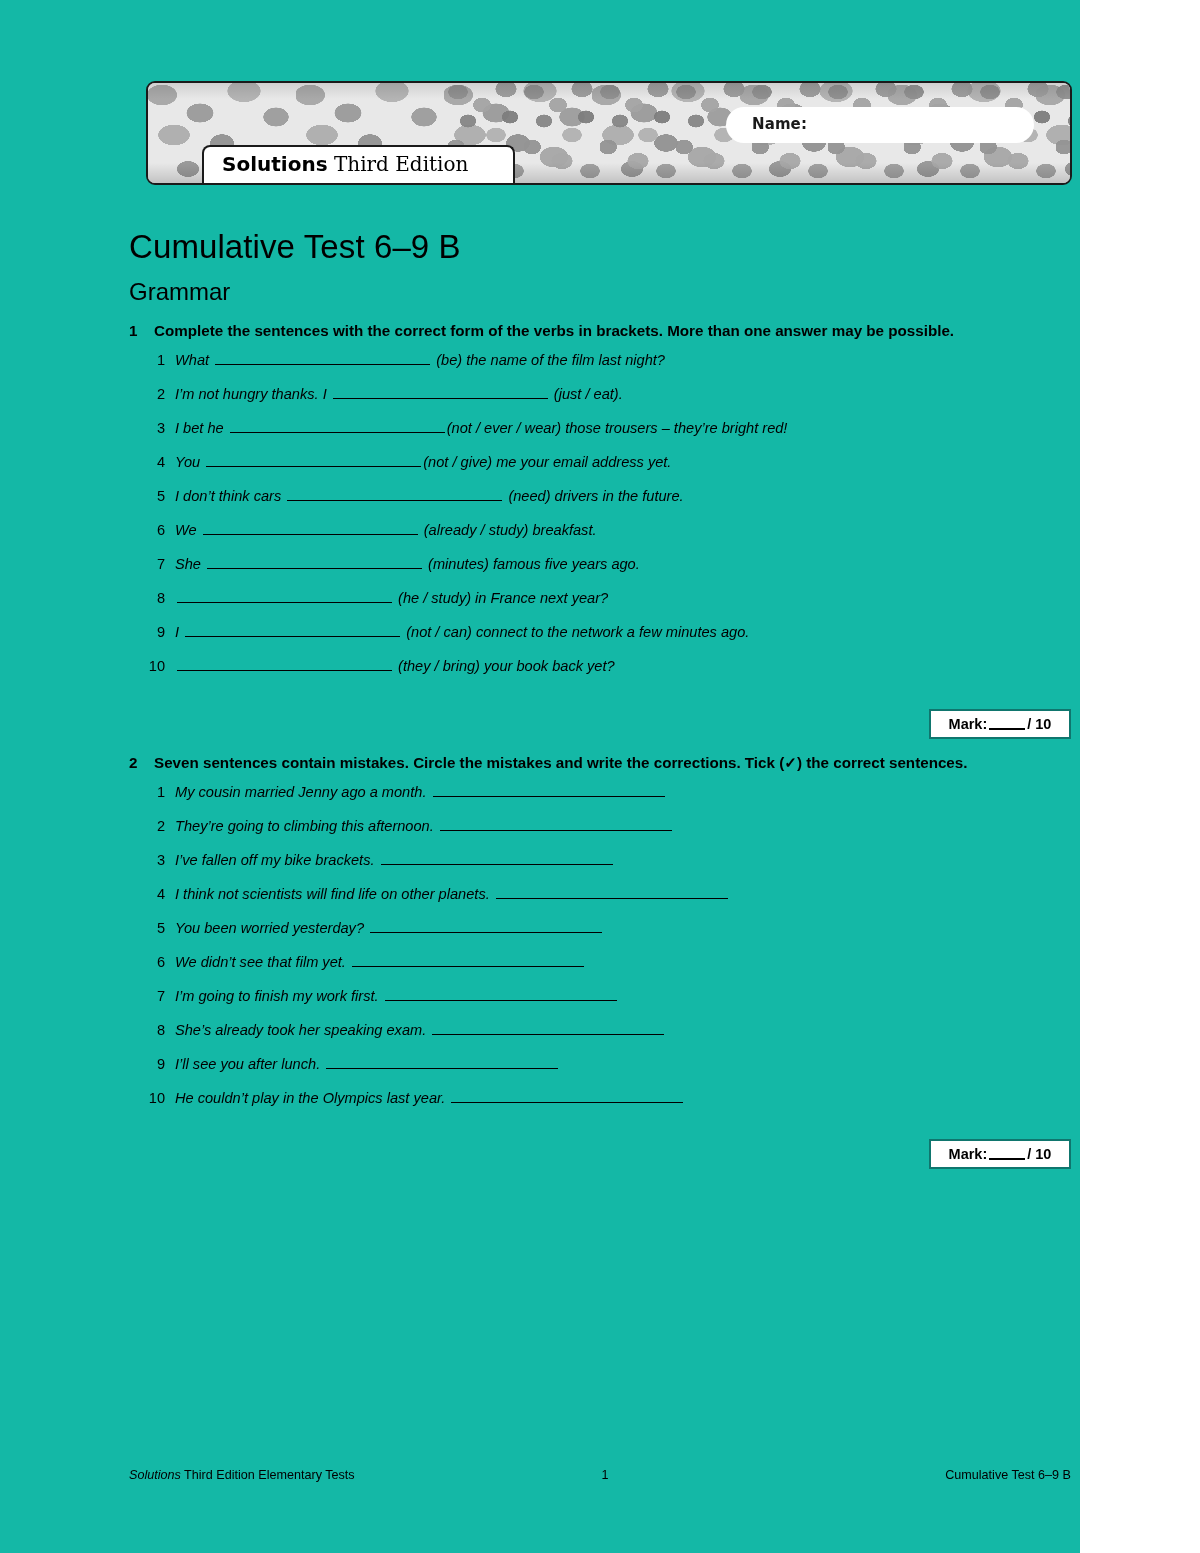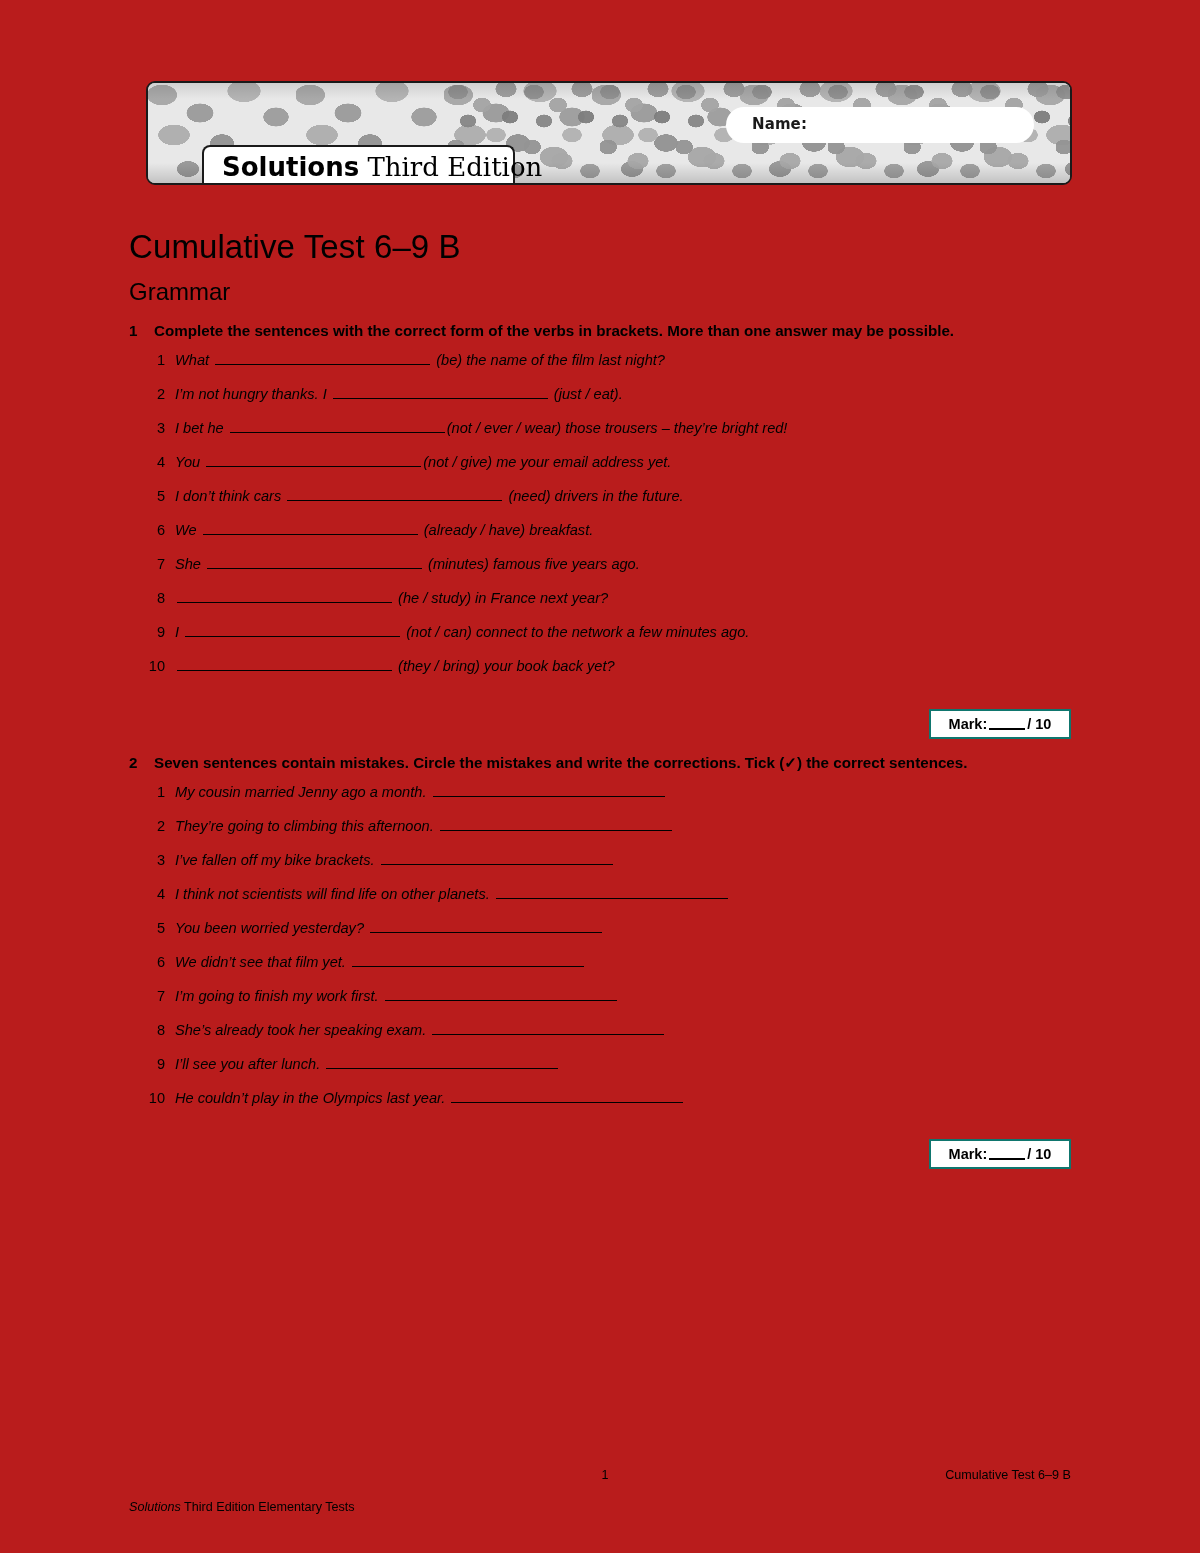--- a/index.html
+++ b/index.html
@@ -8,23 +8,23 @@
     padding: 0;
     background: #ffffff;
   }
   body {
     font-family: "Liberation Sans", sans-serif;
     color: #000000;
     -webkit-font-smoothing: antialiased;
   }
   .page {
     position: relative;
-    width: 1200px;
+    width: 1080px;
     height: 1553px;
-    background: #b91c1c;
+    background: #14b8a6;
     overflow: hidden;
     box-sizing: border-box;
   }
 
   
   .banner {
     position: absolute;
     left: 146px;
     top: 81px;
     width: 922px;
@@ -105,21 +105,21 @@
     border-bottom: none;
     border-top-left-radius: 8px;
     border-top-right-radius: 8px;
     box-sizing: border-box;
   }
   .logo-text {
     position: absolute;
     left: 18px;
     top: 5px;
     font-family: "DejaVu Serif", serif;
-    font-size: 26px;
+    font-size: 20px;
     color: #000;
     white-space: nowrap;
   }
   .logo-text .b { font-family: "DejaVu Sans", sans-serif; font-weight: 700; }
 
   
   .doc-title {
     position: absolute;
     left: 129px;
     top: 206px;
@@ -202,21 +202,21 @@
   
   .footer {
     position: absolute;
     left: 129px;
     top: 1468px;
     width: 942px;
     font-size: 12.6px;
     color: #000;
     display: flex;
   }
-  .footer .f-left { flex: 0 0 auto; margin-top: 32px; }
+  .footer .f-left { flex: 0 0 auto; }
   .footer .f-left i { font-style: italic; }
   .footer .f-center { flex: 1 1 auto; text-align: center; padding-right: 90px; }
   .footer .f-right { flex: 0 0 auto; }
 </style>
 </head>
 <body>
 
 <div class="page">
 
   <div class="banner">
@@ -259,21 +259,21 @@
         <div class="item">
           <div class="inum">4</div>
           <div class="body"><span>You </span><span class="blank" style="width: 215px;"></span><span>(not / give) me your email address yet.</span></div>
         </div>
         <div class="item">
           <div class="inum">5</div>
           <div class="body"><span>I don’t think cars </span><span class="blank" style="width: 215px;"></span><span> (need) drivers in the future.</span></div>
         </div>
         <div class="item">
           <div class="inum">6</div>
-          <div class="body"><span>We </span><span class="blank" style="width: 215px;"></span><span> (already / have) breakfast.</span></div>
+          <div class="body"><span>We </span><span class="blank" style="width: 215px;"></span><span> (already / study) breakfast.</span></div>
         </div>
         <div class="item">
           <div class="inum">7</div>
           <div class="body"><span>She </span><span class="blank" style="width: 215px;"></span><span> (minutes) famous five years ago.</span></div>
         </div>
         <div class="item">
           <div class="inum">8</div>
           <div class="body"><span></span><span class="blank" style="width: 215px;"></span><span> (he / study) in France next year?</span></div>
         </div>
         <div class="item">

